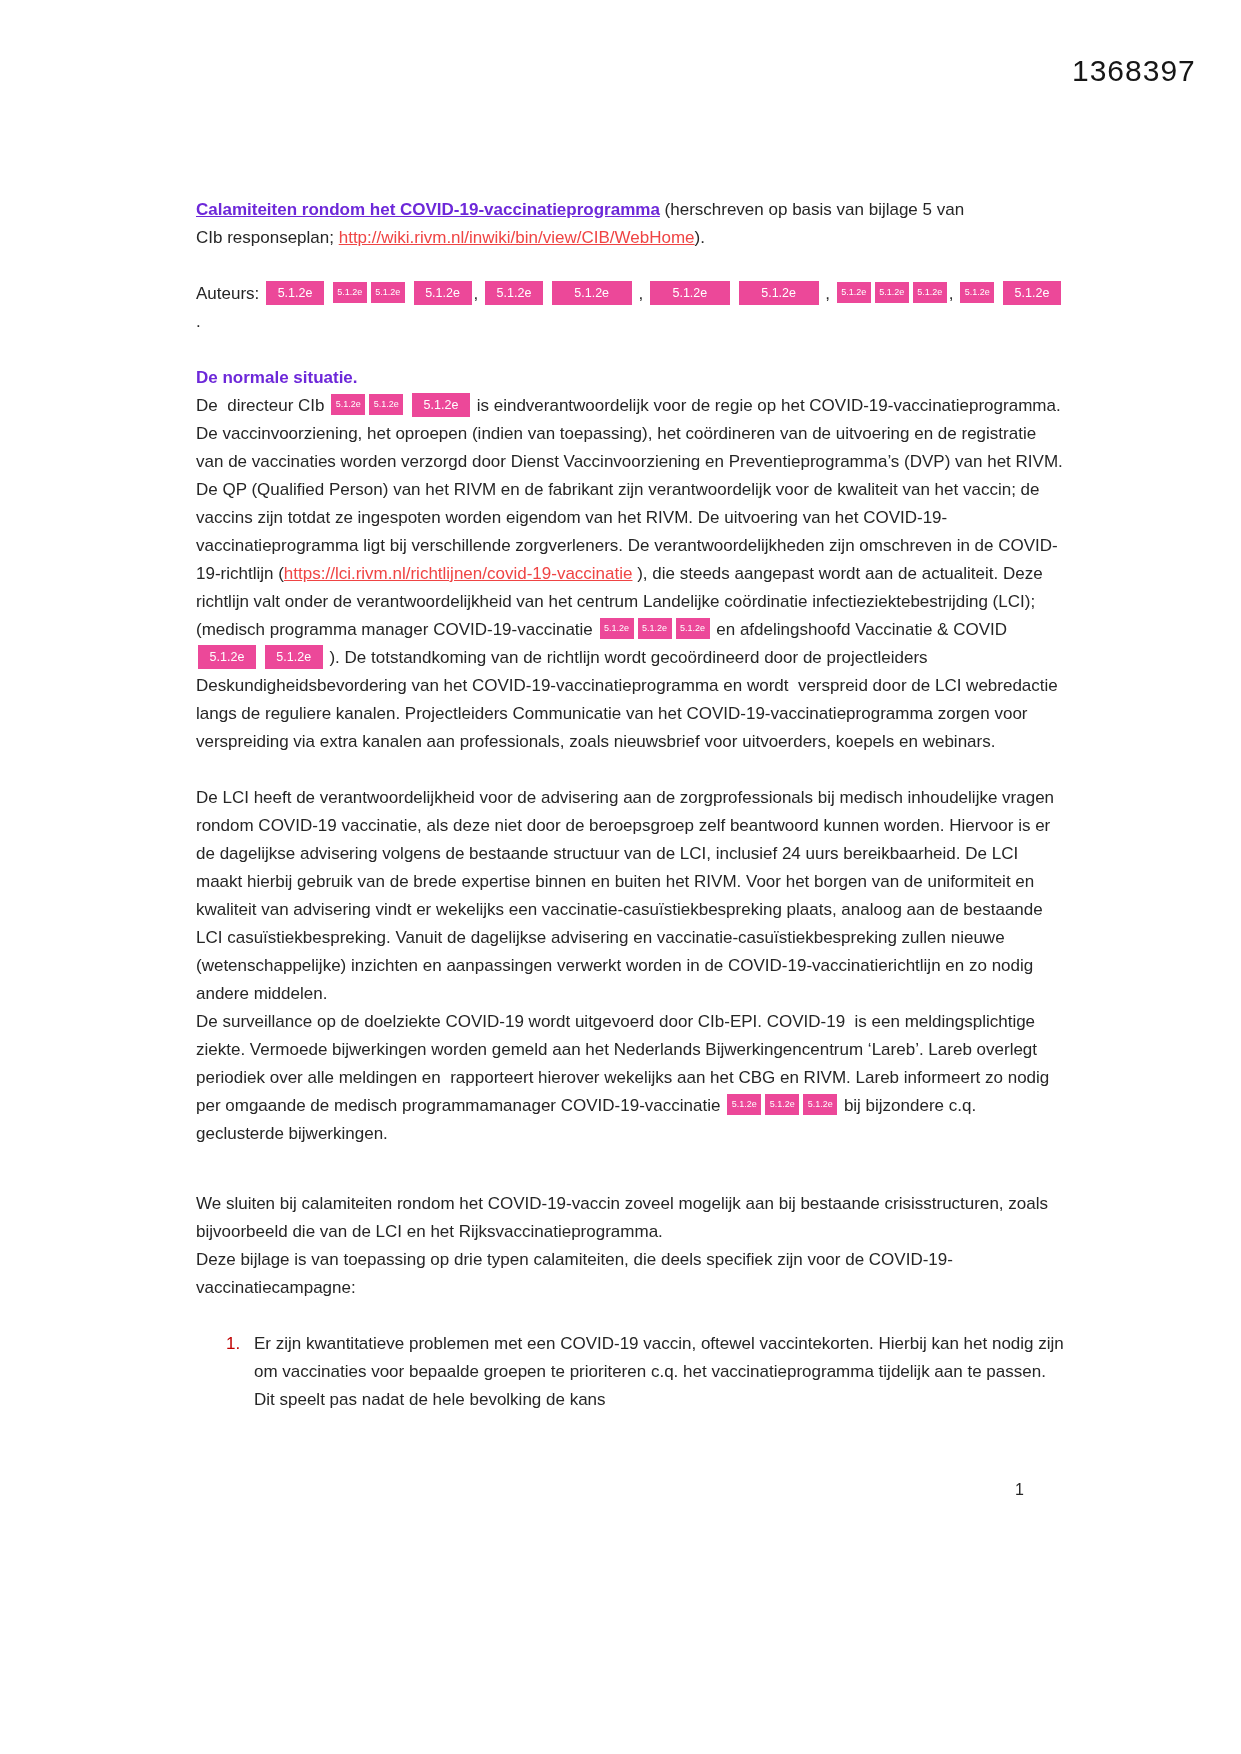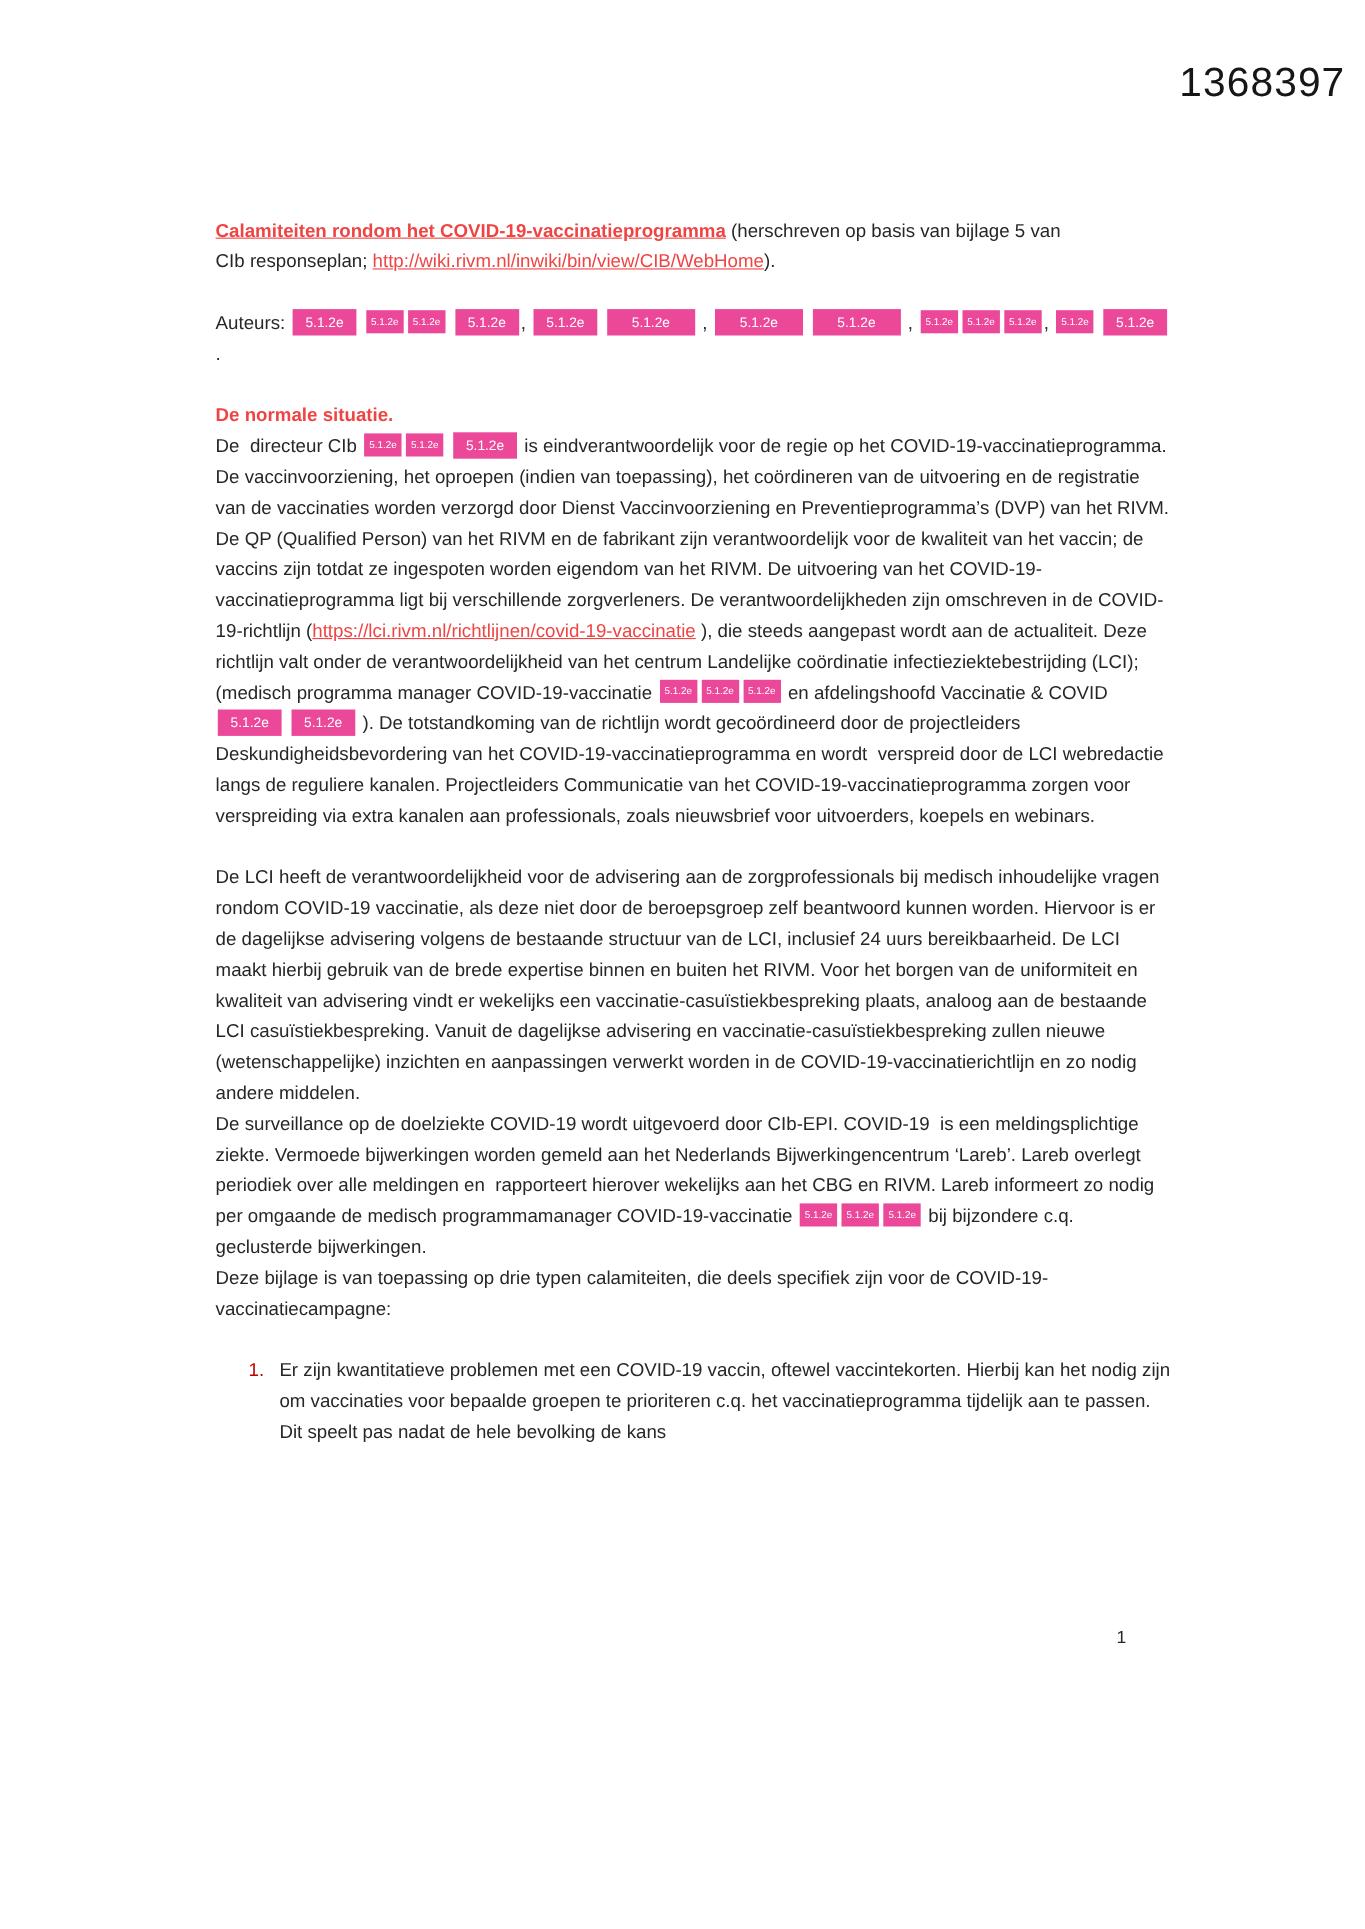--- a/index.html
+++ b/index.html
@@ -13,40 +13,40 @@
     height: 1754px;
     background: #ffffff;
     font-family: "Liberation Sans", sans-serif;
     color: #262626;
     overflow: hidden;
   }
   .doc-number {
     position: absolute;
     left: 1072px;
     top: 54px;
-    font-size: 37px;
+    font-size: 30px;
     letter-spacing: 1px;
     color: #161616;
     text-align: center;
   }
   .content {
     position: absolute;
     left: 196px;
     top: 196px;
     width: 872px;
   }
   .block {
     margin: 0;
     font-size: 17px;
     line-height: 28px;
     white-space: pre-wrap;
   }
   .sp  { margin-top: 28px; }
   .sp2 { margin-top: 42px; }
-  .bold { font-weight: bold; color: #ef4444; }
+  .bold { font-weight: bold; color: #6d28d9; }
   .underline { text-decoration: underline; }
   .doclink {
     color: #ef4444;
     text-decoration: underline;
     cursor: pointer;
     margin-top: 32px;
   }
   .redaction {
     display: inline-block;
     background: #ec4899;
@@ -101,20 +101,21 @@
   <div class="doc-number">1368397</div>
 
   <div class="content">
       <p class="block "><span class="bold underline">Calamiteiten rondom het COVID-19-vaccinatieprogramma</span><span> (herschreven op basis van bijlage 5 van
 CIb responseplan; </span><a class="doclink" href="#">http://wiki.rivm.nl/inwiki/bin/view/CIB/WebHome</a><span>).</span></p>
       <p class="block sp"><span>Auteurs: </span><span class="redaction redaction-m">5.1.2e</span><span> </span><span class="redaction redaction-s">5.1.2e</span><span class="redaction redaction-s">5.1.2e</span><span> </span><span class="redaction redaction-m">5.1.2e</span><span>, </span><span class="redaction redaction-m">5.1.2e</span><span> </span><span class="redaction redaction-w">5.1.2e</span><span> , </span><span class="redaction redaction-w">5.1.2e</span><span> </span><span class="redaction redaction-w">5.1.2e</span><span> , </span><span class="redaction redaction-s">5.1.2e</span><span class="redaction redaction-s">5.1.2e</span><span class="redaction redaction-s">5.1.2e</span><span>, </span><span class="redaction redaction-s">5.1.2e</span><span> </span><span class="redaction redaction-m">5.1.2e</span><span> .</span></p>
       <p class="block sp"><span class="bold">De normale situatie.</span></p>
       <p class="block "><span>De  directeur CIb </span><span class="redaction redaction-s">5.1.2e</span><span class="redaction redaction-s">5.1.2e</span><span> </span><span class="redaction redaction-m">5.1.2e</span><span> is eindverantwoordelijk voor de regie op het COVID-19-vaccinatieprogramma. De vaccinvoorziening, het oproepen (indien van toepassing), het coördineren van de uitvoering en de registratie van de vaccinaties worden verzorgd door Dienst Vaccinvoorziening en Preventieprogramma’s (DVP) van het RIVM. De QP (Qualified Person) van het RIVM en de fabrikant zijn verantwoordelijk voor de kwaliteit van het vaccin; de vaccins zijn totdat ze ingespoten worden eigendom van het RIVM. De uitvoering van het COVID-19-vaccinatieprogramma ligt bij verschillende zorgverleners. De verantwoordelijkheden zijn omschreven in de COVID-19-richtlijn (</span><a class="doclink" href="#">https://lci.rivm.nl/richtlijnen/covid-19-vaccinatie</a><span> ), die steeds aangepast wordt aan de actualiteit. Deze richtlijn valt onder de verantwoordelijkheid van het centrum Landelijke coördinatie infectieziektebestrijding (LCI); (medisch programma manager COVID-19-vaccinatie </span><span class="redaction redaction-s">5.1.2e</span><span class="redaction redaction-s">5.1.2e</span><span class="redaction redaction-s">5.1.2e</span><span> en afdelingshoofd Vaccinatie &amp; COVID </span><span class="redaction redaction-m">5.1.2e</span><span> </span><span class="redaction redaction-m">5.1.2e</span><span> ). De totstandkoming van de richtlijn wordt gecoördineerd door de projectleiders Deskundigheidsbevordering van het COVID-19-vaccinatieprogramma en wordt  verspreid door de LCI webredactie langs de reguliere kanalen. Projectleiders Communicatie van het COVID-19-vaccinatieprogramma zorgen voor verspreiding via extra kanalen aan professionals, zoals nieuwsbrief voor uitvoerders, koepels en webinars.</span></p>
       <p class="block sp"><span>De LCI heeft de verantwoordelijkheid voor de advisering aan de zorgprofessionals bij medisch inhoudelijke vragen rondom COVID-19 vaccinatie, als deze niet door de beroepsgroep zelf beantwoord kunnen worden. Hiervoor is er de dagelijkse advisering volgens de bestaande structuur van de LCI, inclusief 24 uurs bereikbaarheid. De LCI maakt hierbij gebruik van de brede expertise binnen en buiten het RIVM. Voor het borgen van de uniformiteit en kwaliteit van advisering vindt er wekelijks een vaccinatie-casuïstiekbespreking plaats, analoog aan de bestaande LCI casuïstiekbespreking. Vanuit de dagelijkse advisering en vaccinatie-casuïstiekbespreking zullen nieuwe (wetenschappelijke) inzichten en aanpassingen verwerkt worden in de COVID-19-vaccinatierichtlijn en zo nodig andere middelen.</span></p>
       <p class="block "><span>De surveillance op de doelziekte COVID-19 wordt uitgevoerd door CIb-EPI. COVID-19  is een meldingsplichtige ziekte. Vermoede bijwerkingen worden gemeld aan het Nederlands Bijwerkingencentrum ‘Lareb’. Lareb overlegt periodiek over alle meldingen en  rapporteert hierover wekelijks aan het CBG en RIVM. Lareb informeert zo nodig per omgaande de medisch programmamanager COVID-19-vaccinatie </span><span class="redaction redaction-s">5.1.2e</span><span class="redaction redaction-s">5.1.2e</span><span class="redaction redaction-s">5.1.2e</span><span> bij bijzondere c.q. geclusterde bijwerkingen.</span></p>
+      <p class="block sp2"><span>We sluiten bij calamiteiten rondom het COVID-19-vaccin zoveel mogelijk aan bij bestaande crisisstructuren, zoals bijvoorbeeld die van de LCI en het Rijksvaccinatieprogramma.</span></p>
       <p class="block "><span>Deze bijlage is van toepassing op drie typen calamiteiten, die deels specifiek zijn voor de COVID-19-vaccinatiecampagne:</span></p>
       <div class="list sp">
         <div class="list-item">
           <span class="list-number">1.</span>
           <span class="list-content"><span>Er zijn kwantitatieve problemen met een COVID-19 vaccin, oftewel vaccintekorten. Hierbij kan het nodig zijn om vaccinaties voor bepaalde groepen te prioriteren c.q. het vaccinatieprogramma tijdelijk aan te passen. Dit speelt pas nadat de hele bevolking de kans</span></span>
         </div>
       </div>
     </div>
 
   <div class="page-number">1</div>

